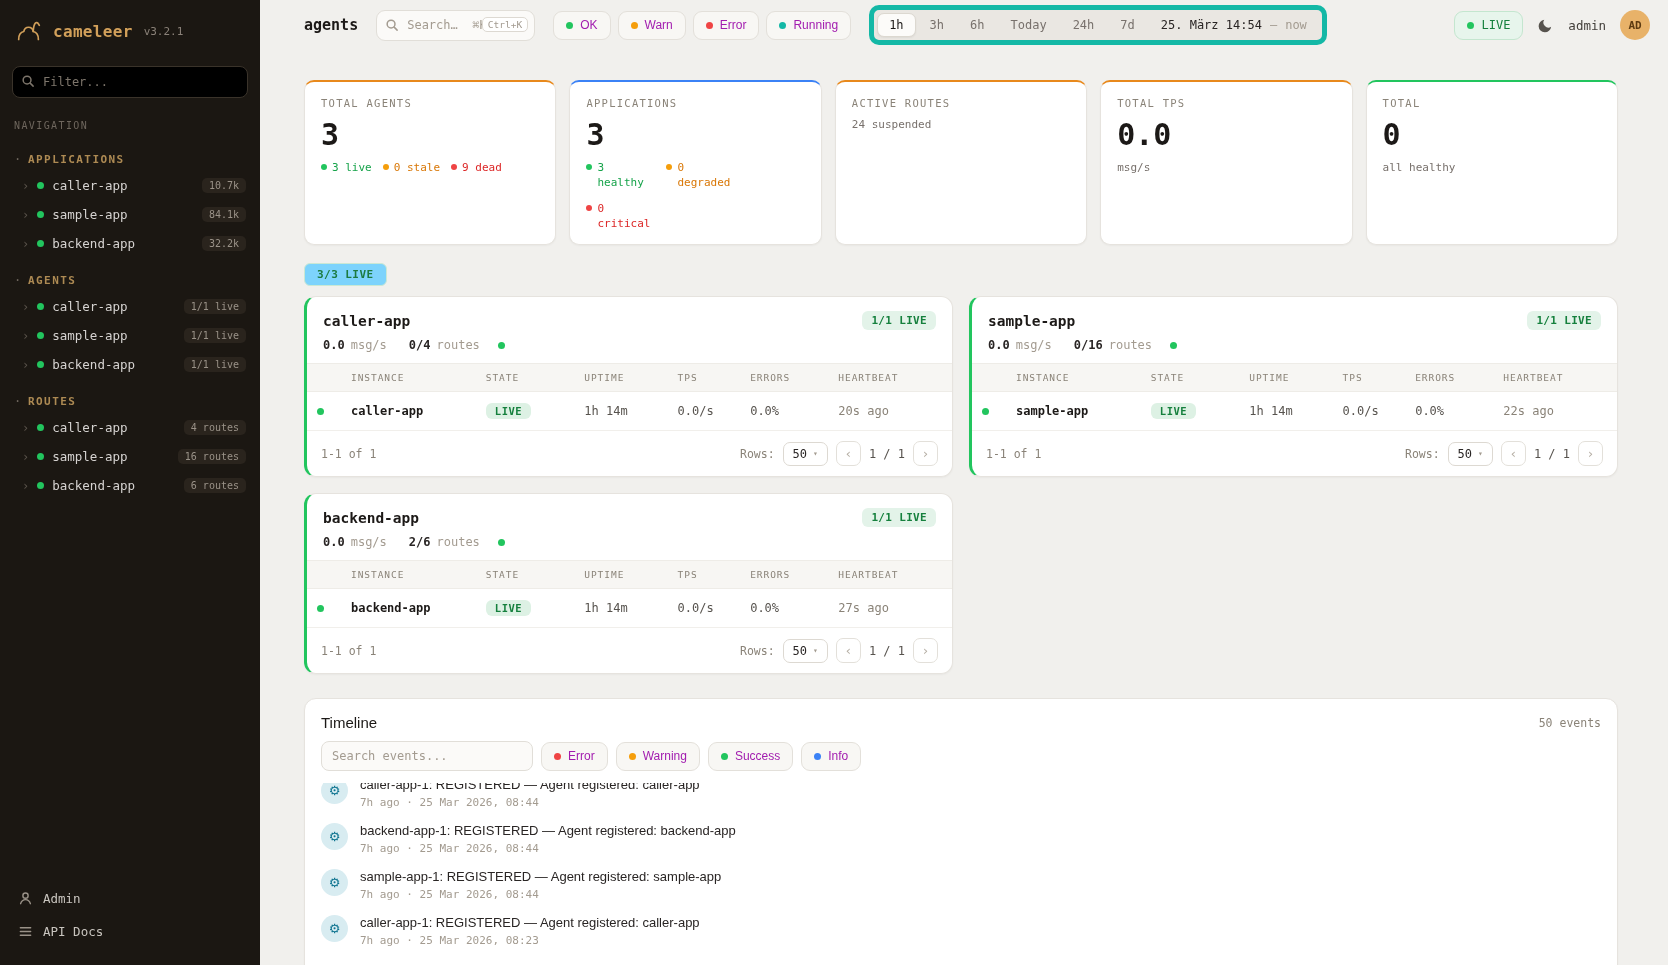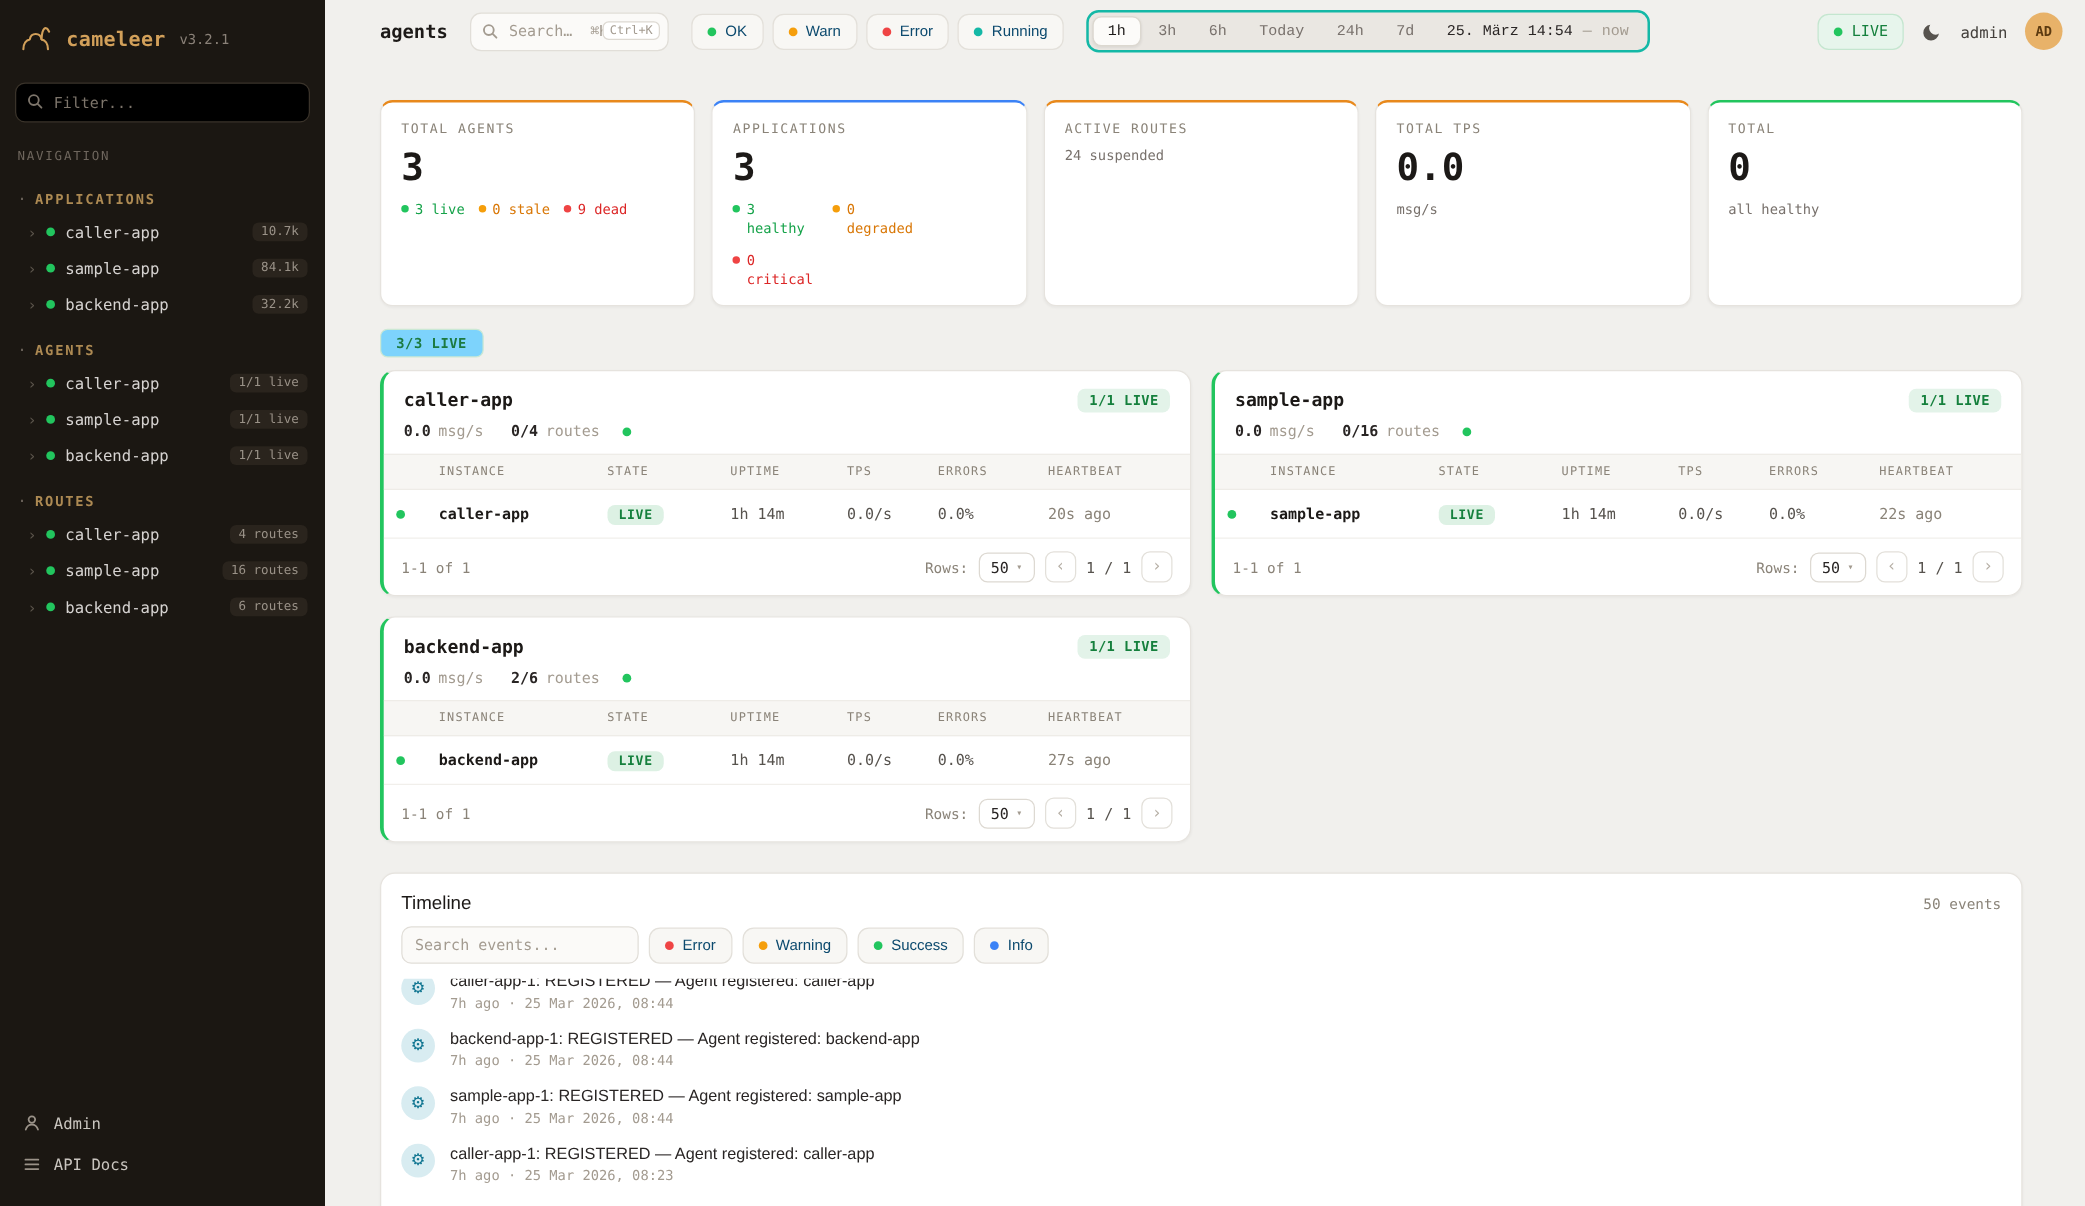--- a/index.html
+++ b/index.html
@@ -42,22 +42,22 @@
   
   .main { flex:1; min-width:0; display:flex; flex-direction:column; }
   .topbar { height:50px; flex-shrink:0; display:flex; align-items:center; gap:18px; padding:0 18px 0 44px; }
   .page-title { font-weight:bold; font-size:15px; color:#1c1917; }
   .search-box { position:relative; width:159px; }
   .search-box .s-ico { position:absolute; left:9px; top:8px; color:#a39b90; }
   .search-input { width:100%; height:31px; background:#fbfaf8; border:1px solid #e1ded8; border-radius:9px; font:inherit; font-size:12px; color:#44403c; padding:0 52px 0 30px; outline:none; }
   .search-input::placeholder { color:#a39b90; }
   .kbd { position:absolute; right:7px; top:7px; border:1px solid #ddd9d2; border-radius:5px; font-size:9.5px; color:#a39b90; padding:1px 5px; background:#fff; }
   .chip-row { display:flex; gap:7px; }
-  .chip { display:flex; align-items:center; gap:7px; height:29px; padding:0 12px; background:#f8f7f4; border:1px solid #e3e0da; border-radius:9px; color:#0c4a6e; font-size:12px; cursor:pointer; }
-  .range-group { display:flex; background:#eae7e2; border:2px solid #14b8a6; border-radius:10px; padding:3px; gap:2px;font-family:Liberation Mono, monospace; }
+  .chip { display:flex; align-items:center; gap:7px; height:29px; padding:0 12px; background:#f8f7f4; border:1px solid #e3e0da; border-radius:9px; color:#a21caf; font-size:12px; cursor:pointer; }
+  .range-group { display:flex; background:#eae7e2; border:5px solid #14b8a6; border-radius:10px; padding:3px; gap:2px; }
   .range-btn { border:none; background:transparent; font:inherit; font-size:12px; color:#78716c; padding:5px 12px; border-radius:7px; cursor:pointer; }
   .range-btn.active { background:#fcfbf9; border:1px solid #dcd8d0; color:#1c1917; box-shadow:0 1px 2px rgba(0,0,0,.06); padding:4px 11px; }
   .range-date { display:flex; gap:8px; align-items:center; padding:0 12px; font-size:12px; }
   .rd-main { color:#292524; }
   .rd-dim { color:#a39b90; }
   .top-right { margin-left:auto; display:flex; align-items:center; gap:14px; }
   .live-pill { display:flex; align-items:center; gap:7px; background:#e7f5ec; border:1px solid #c4e6cf; color:#15803d; border-radius:9px; height:29px; padding:0 12px; font-size:12px; }
   .moon-btn { background:none; border:none; cursor:pointer; color:#57534e; display:flex; align-items:center; }
   .user-name { color:#44403c; font-size:12.5px; }
   .avatar { width:30px; height:30px; border-radius:50%; background:#e8b269; color:#5c3a10; font-weight:bold; font-size:11px; display:flex; align-items:center; justify-content:center; cursor:pointer; }
@@ -102,21 +102,21 @@
   .rows-select .caret { font-style:normal; color:#a39b90; font-size:8px; }
   .pg-btn { width:25px; height:25px; border:1px solid #e3e0da; background:#fff; border-radius:7px; color:#b5aea4; font:inherit; font-size:13px; cursor:pointer; }
   .pg-info { color:#57534e; font-size:12px; }
 
   
   .timeline-card { margin-top:24px; background:#fff; border:1px solid #e6e3de; border-radius:12px; box-shadow:0 1px 2px rgba(0,0,0,.04); overflow:hidden; }
   .tl-head { display:flex; align-items:center; padding:15px 16px 10px 16px; }
   .tl-title { font-weight:normal; font-size:15px; color:#1c1917; }
   .tl-count { margin-left:auto; font-size:11.5px; color:#8a8378; }
   .tl-controls { display:flex; align-items:center; gap:8px; padding:0 16px 12px 16px; }
-  .tl-search { width:190px; height:30px; background:#fbfaf8; border:1px solid #e1ded8; border-radius:8px; font:inherit; font-size:12px; color:#44403c; padding:0 10px; outline:none; }
+  .tl-search { width:212px; height:30px; background:#fbfaf8; border:1px solid #e1ded8; border-radius:8px; font:inherit; font-size:12px; color:#44403c; padding:0 10px; outline:none; }
   .tl-search::placeholder { color:#a39b90; }
   .tl-events { height:210px; overflow:hidden; padding:0 16px; }
   .tl-list { margin-top:-13px; }
   .tl-event { display:flex; gap:12px; padding:7px 0; cursor:pointer; }
   .ev-icon { width:27px; height:27px; border-radius:50%; background:#d8ecf1; color:#0e7490; display:flex; align-items:center; justify-content:center; font-size:13px; flex-shrink:0; font-family:"DejaVu Sans",sans-serif; }
   .ev-text { font-size:13px; color:#292524; }
   .ev-time { font-size:11px; color:#a39b90; margin-top:4px; }
 </style>
 </head>
 <body>

